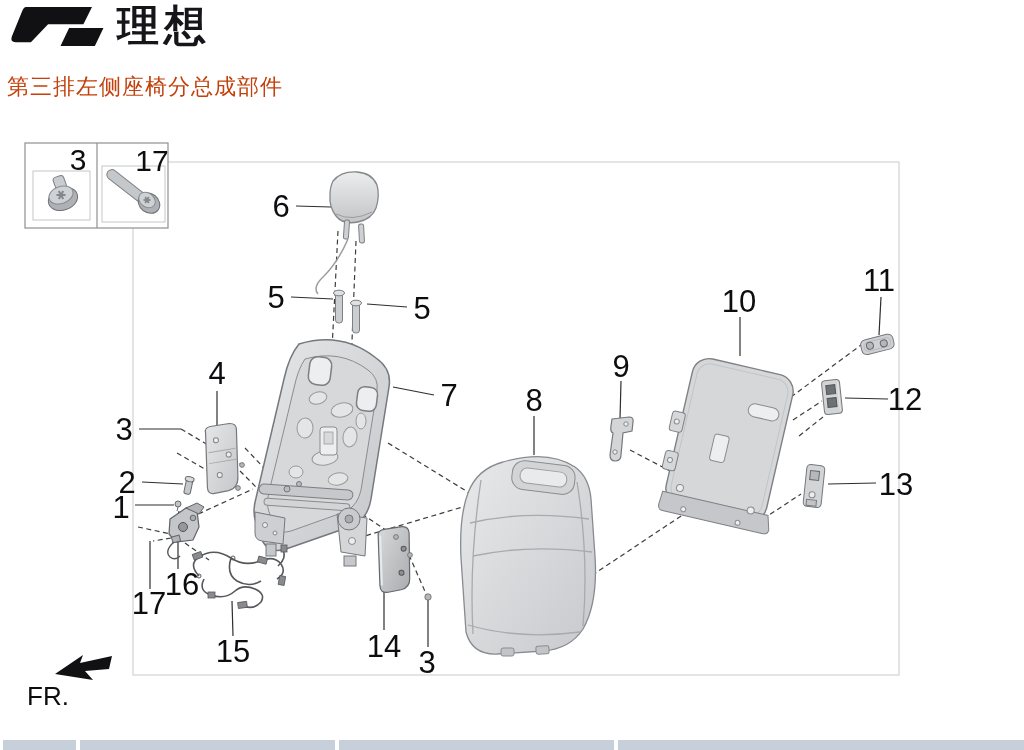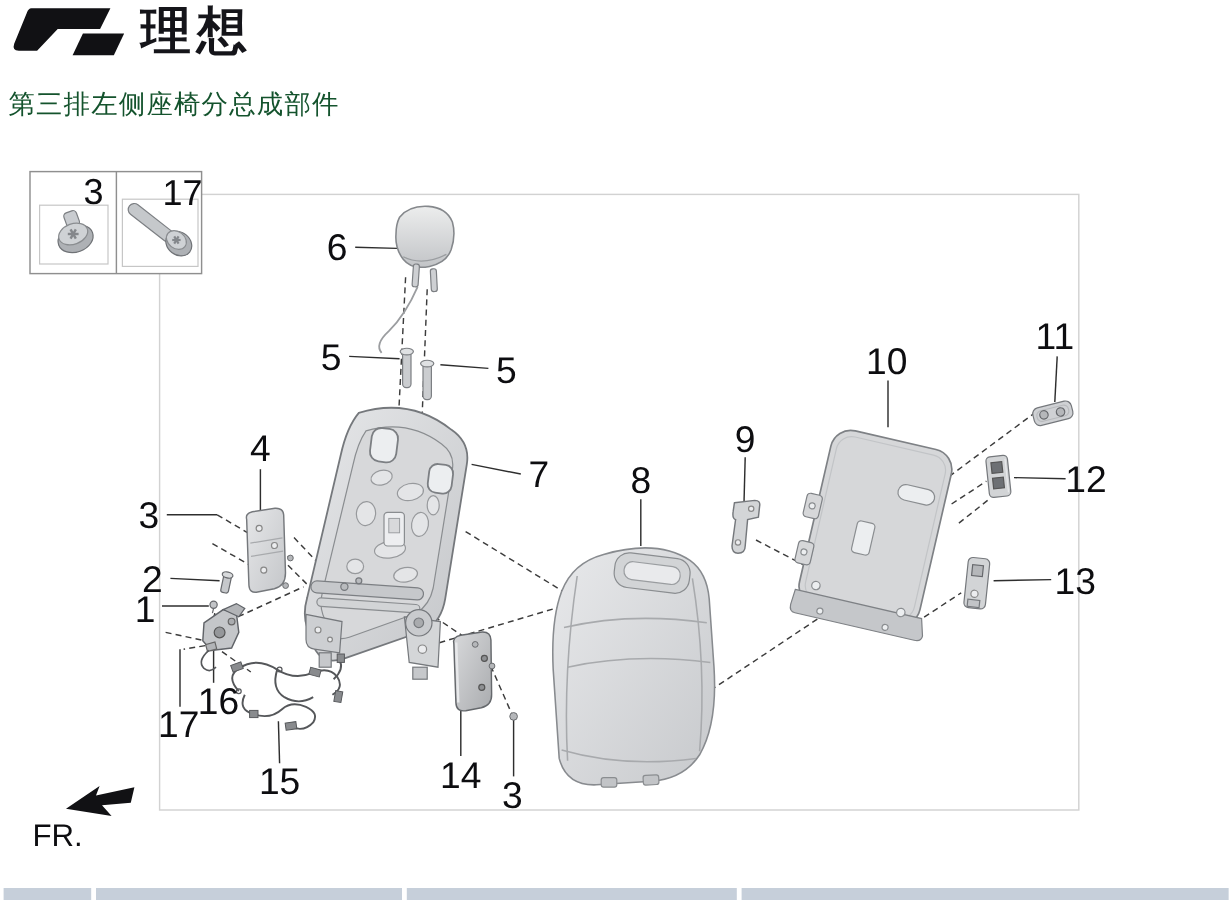--- a/index.html
+++ b/index.html
@@ -1,20 +1,20 @@
 <!DOCTYPE html>
 <html><head>
 <meta charset="utf-8">
 <style>
   html,body{margin:0;padding:0;}
   body{width:1024px;height:750px;overflow:hidden;background:#fff;position:relative;
        font-family:"Liberation Sans","DejaVu Sans",sans-serif;}
   .brand-name{position:absolute;left:117px;top:-2px;font-size:42px;font-weight:700;
        color:#15151a;letter-spacing:5px;}
-  .page-title{position:absolute;left:7px;top:72px;font-size:22px;color:#14532d;
+  .page-title{position:absolute;left:7px;top:72px;font-size:22px;color:#c2410c;
        letter-spacing:1px;}
   .logo{position:absolute;left:8px;top:4px;}
   .diagram-svg{position:absolute;left:0;top:0;}
   .co{font-size:31px;fill:#0d0d10;}
   .legend-num{font-size:30px;fill:#0d0d10;}
   .fr-label{font-size:26px;fill:#0d0d10;}
   .footer-cell{position:absolute;top:740px;height:12px;background:#c6cfda;}
   .fc1{left:3px;width:73px;} .fc2{left:80px;width:255px;}
   .fc3{left:339px;width:275px;} .fc4{left:618px;width:406px;}
 </style>

